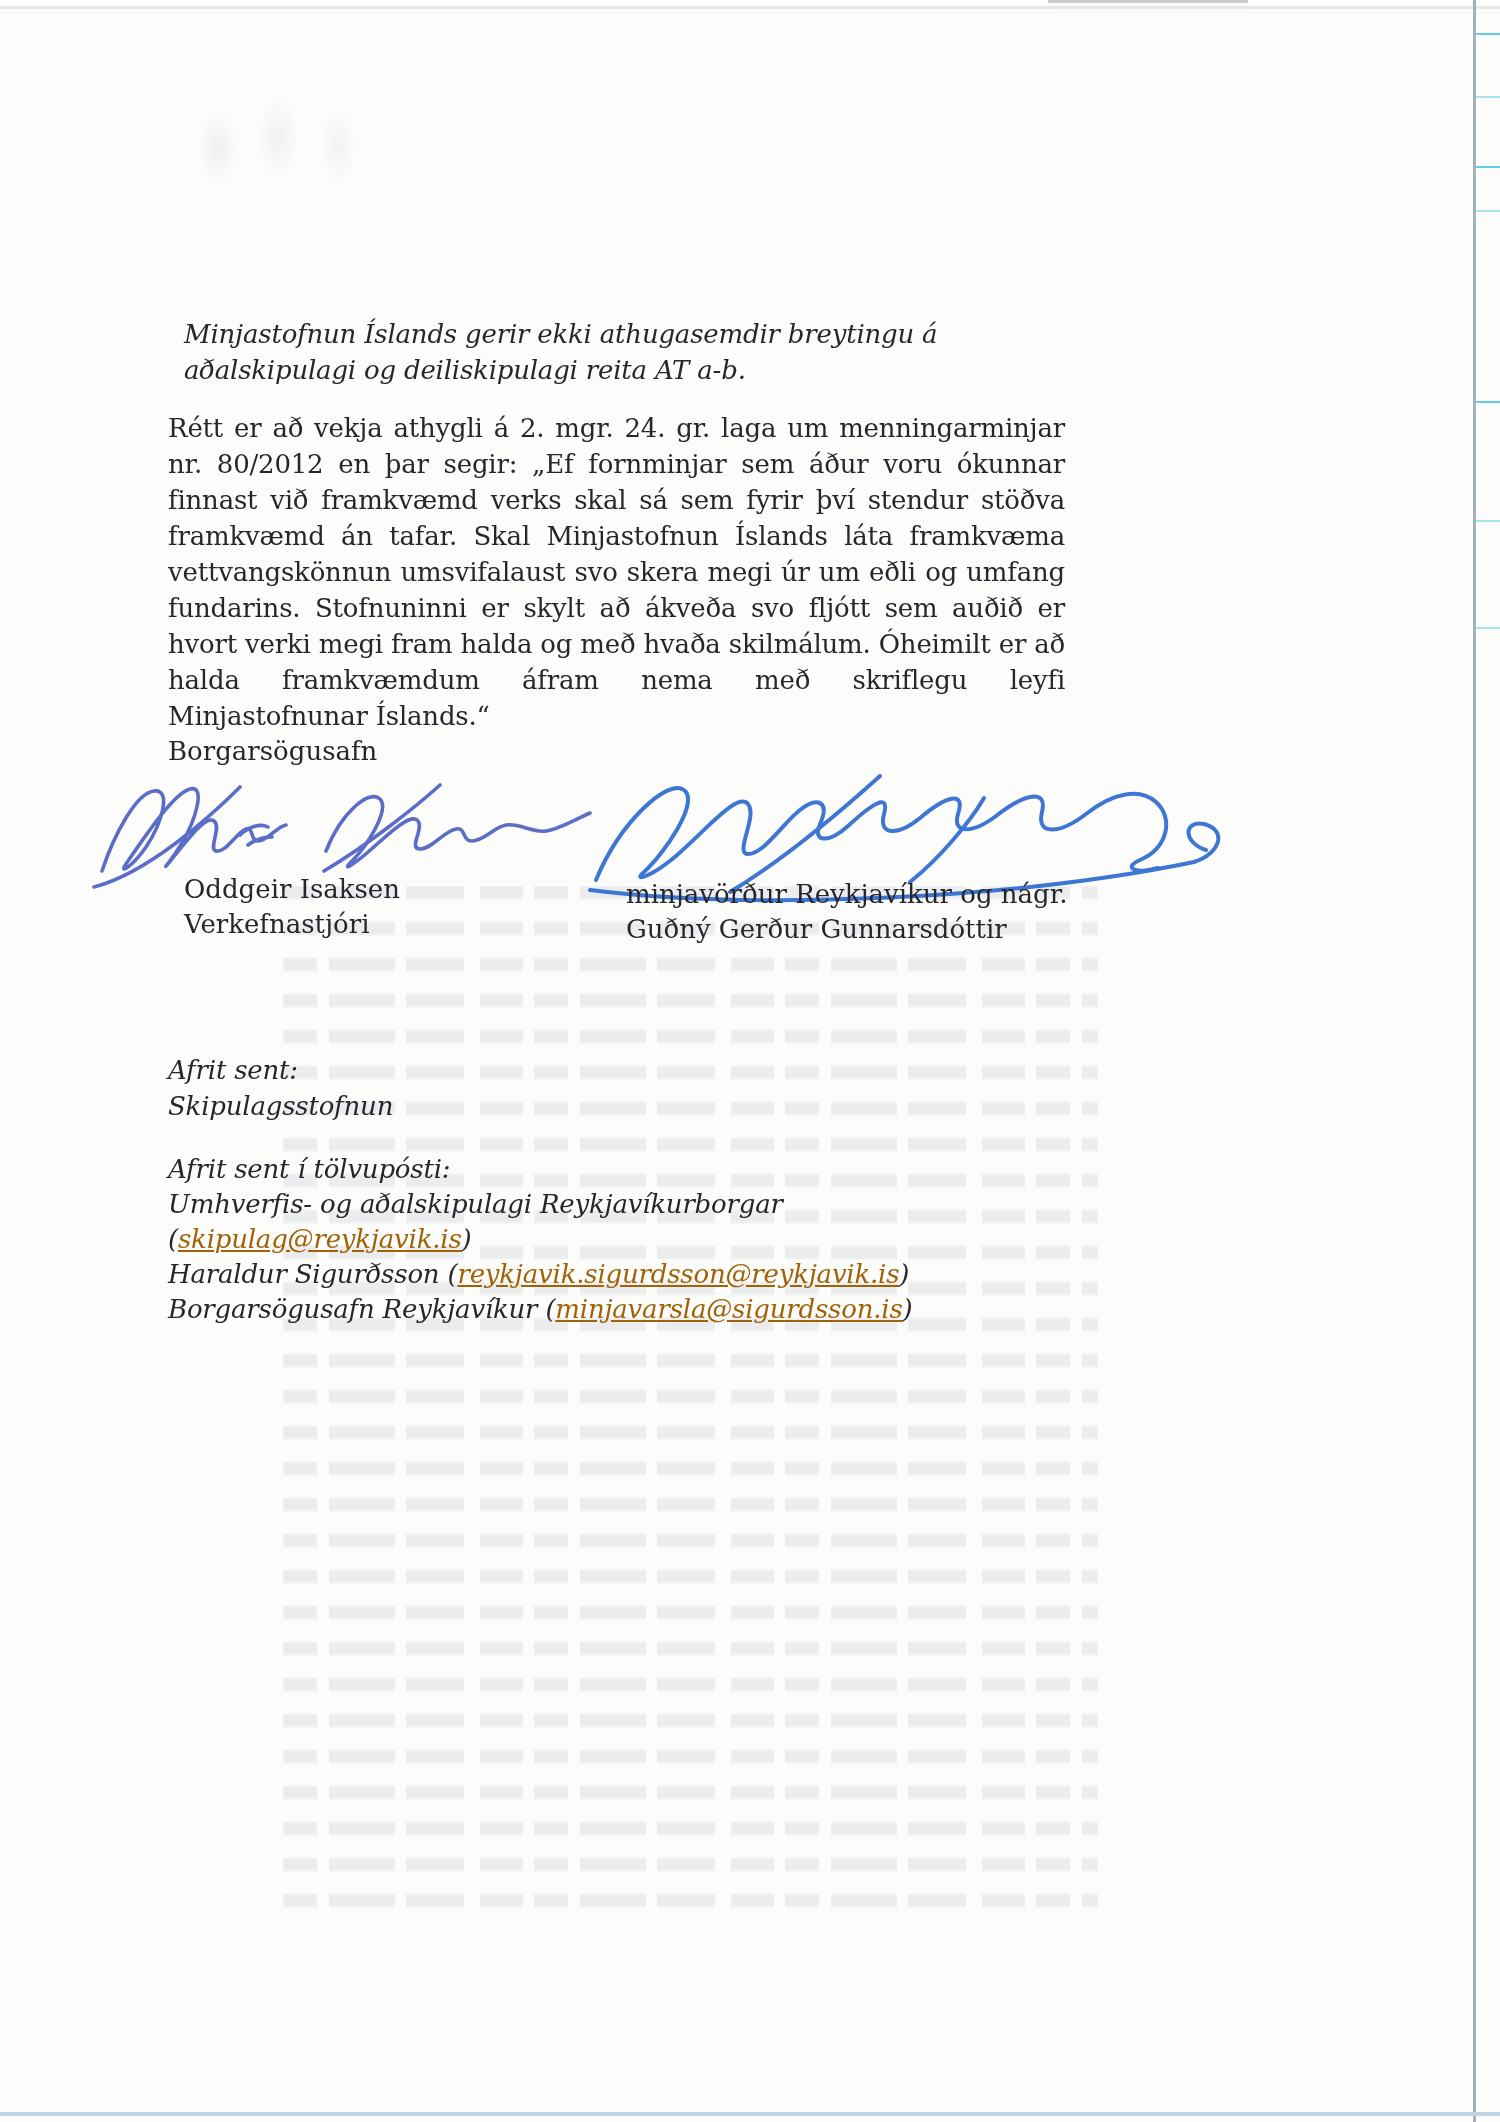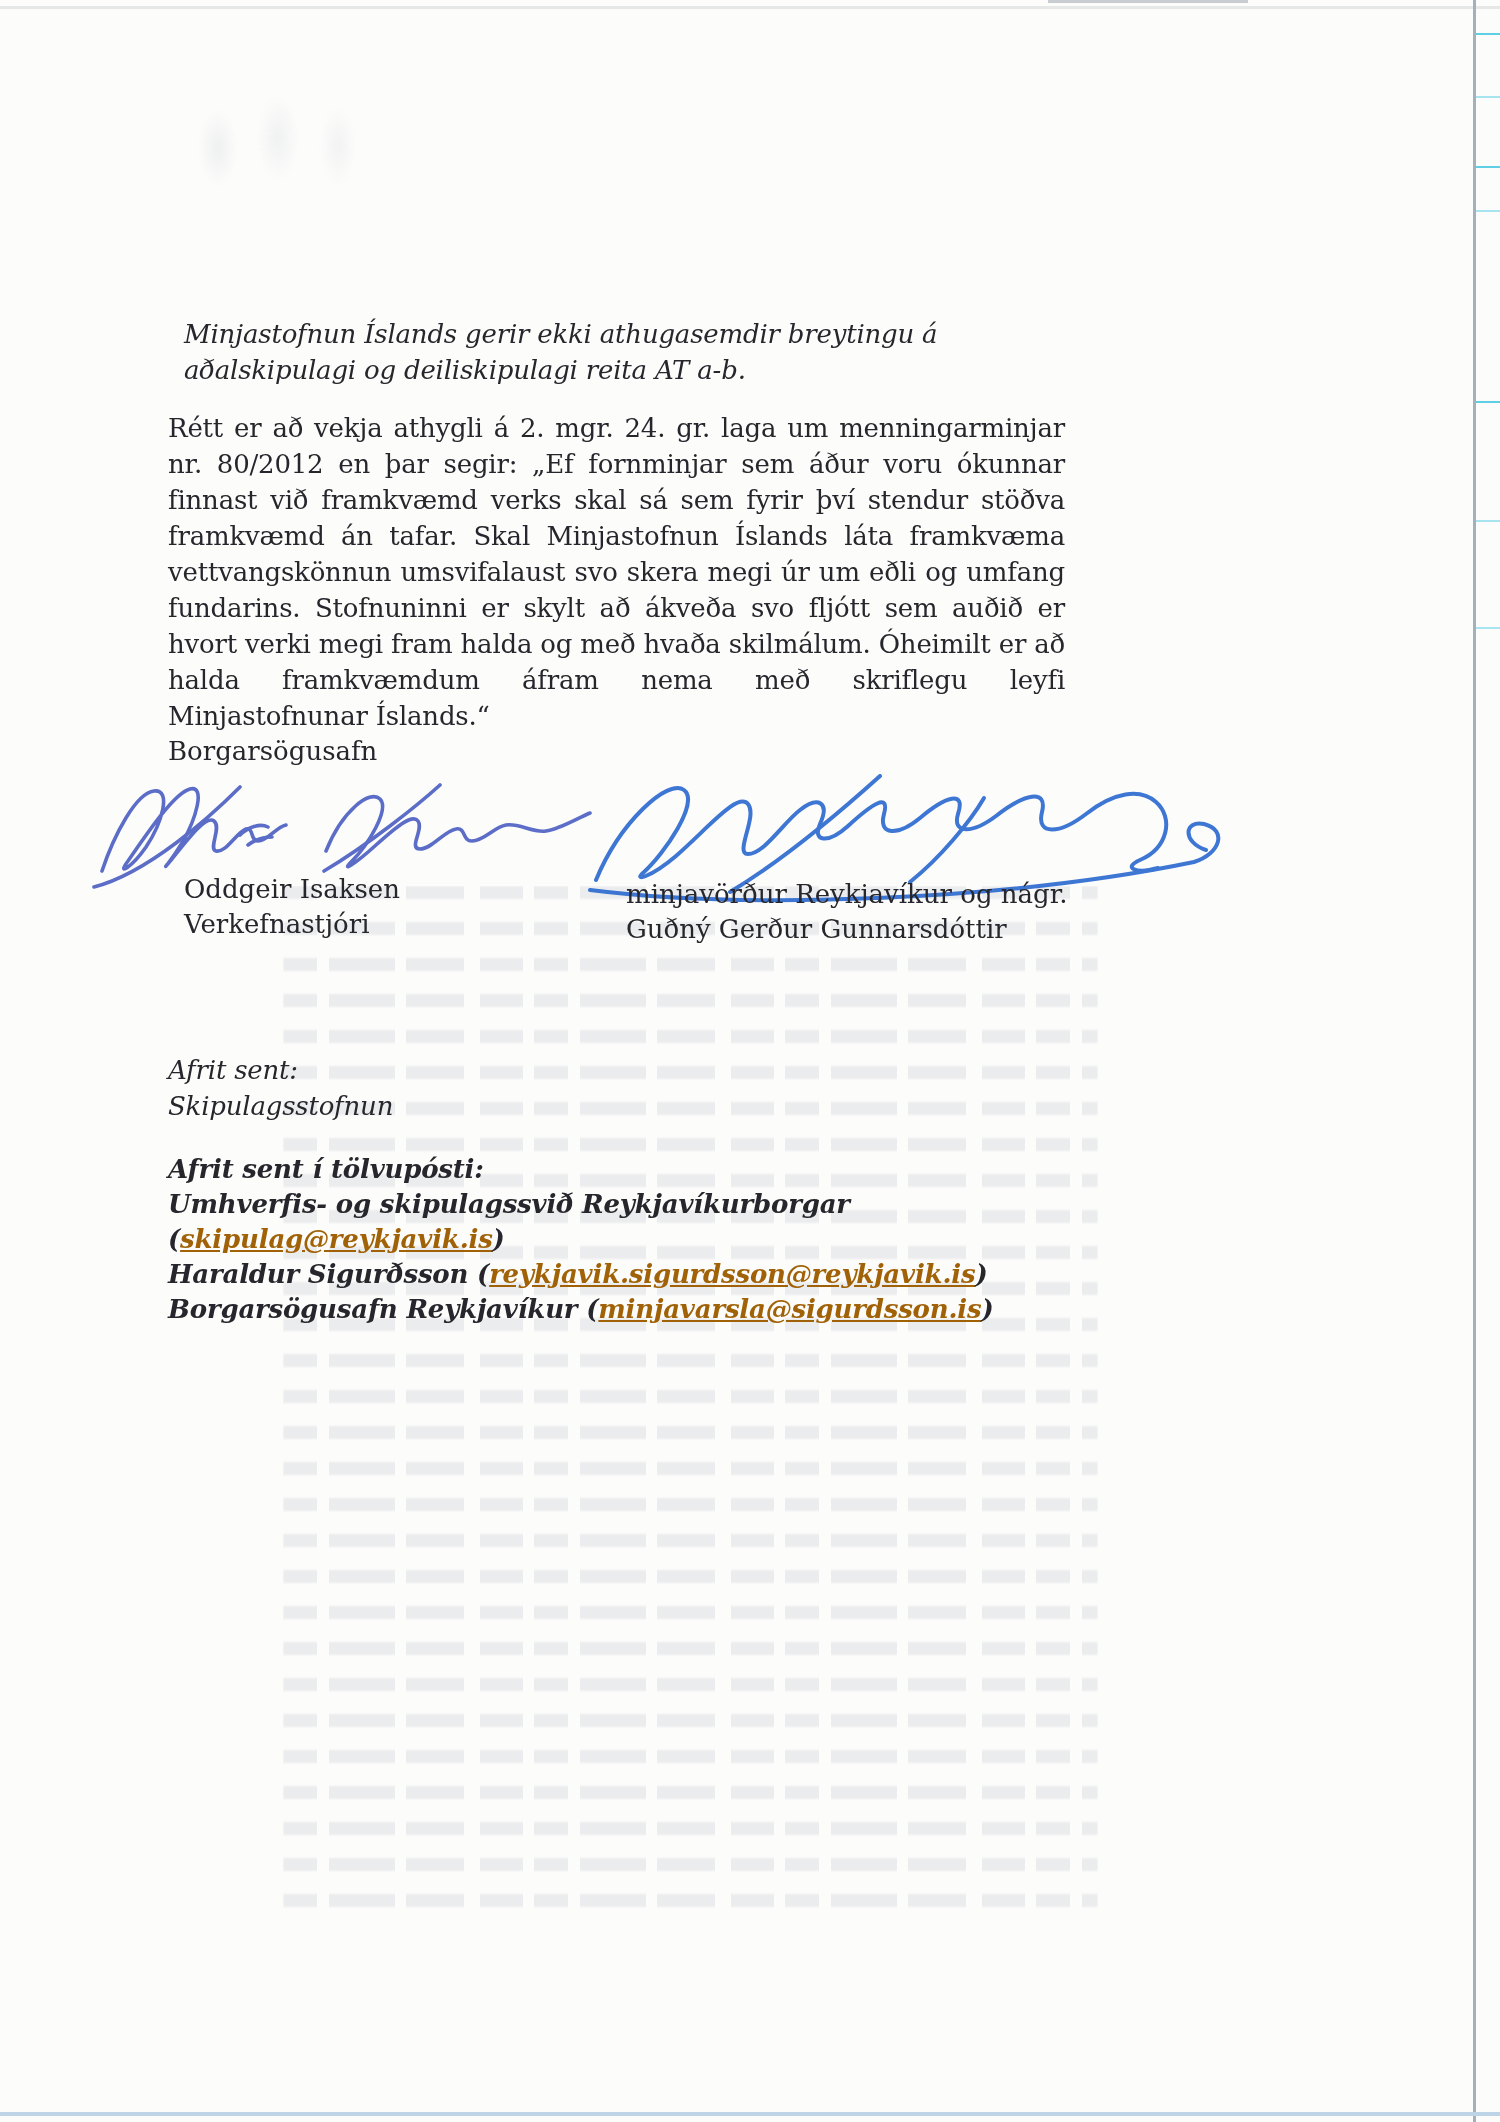--- a/index.html
+++ b/index.html
@@ -50,21 +50,21 @@
     font-size:26px;margin:0;
   }
   .sig{position:absolute;}
   .sig-left{left:88px;top:775px;}
   .sig-right{left:580px;top:762px;}
   .name-block{position:absolute;font-size:26px;line-height:35px;margin-left:16px;}
   .name-left{left:168px;top:872px;}
   .name-right{left:610px;top:877px;}
 
   .copies{position:absolute;left:168px;top:1052px;font-style:italic;font-size:26px;line-height:36px;letter-spacing:-0.2px;}
-  .copies-email{position:absolute;left:168px;top:1152px;font-style:italic;font-size:26px;line-height:35px;letter-spacing:-0.2px;font-weight:bold;}
+  .copies-email{position:absolute;left:168px;top:1152px;font-style:italic;font-size:26px;line-height:35px;letter-spacing:-0.2px;}
   .email-link{color:#a16207;text-decoration:underline;font-style:italic;}
 </style>
 </head>
 <body>
 
 <div class="page">
 
   <div class="top-edge"></div>
   <div class="top-edge-dark"></div>
   <div class="logo-bleed"></div>
@@ -114,21 +114,21 @@
   </div>
 
   <div class="copies">
     <div>Afrit sent:</div>
     <div>Skipulagsstofnun</div>
   </div>
 
   <div class="copies-email">
     <div>Afrit sent í tölvupósti:</div>
     <div>
-      <span>Umhverfis- og skipulagssvið Reykjavíkurborgar</span>
+      <span>Umhverfis- og aðalskipulagi Reykjavíkurborgar</span>
     </div>
     <div>
       <span>(</span><a class="email-link" href="#">skipulag@reykjavik.is</a><span>)</span>
     </div>
     <div>
       <span>Haraldur Sigurðsson (</span><a class="email-link" href="#">reykjavik.sigurdsson@reykjavik.is</a><span>)</span>
     </div>
     <div>
       <span>Borgarsögusafn Reykjavíkur (</span><a class="email-link" href="#">minjavarsla@sigurdsson.is</a><span>)</span>
     </div>

